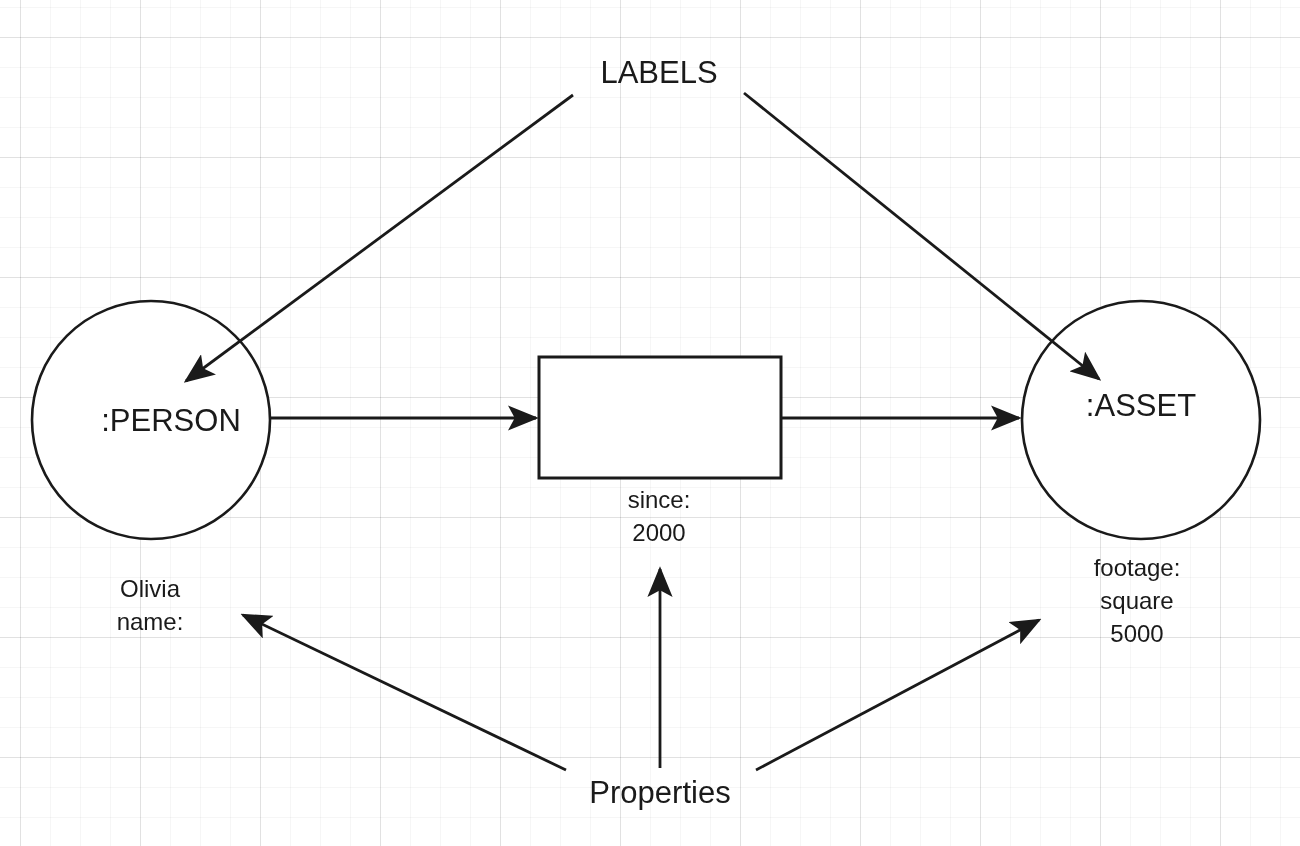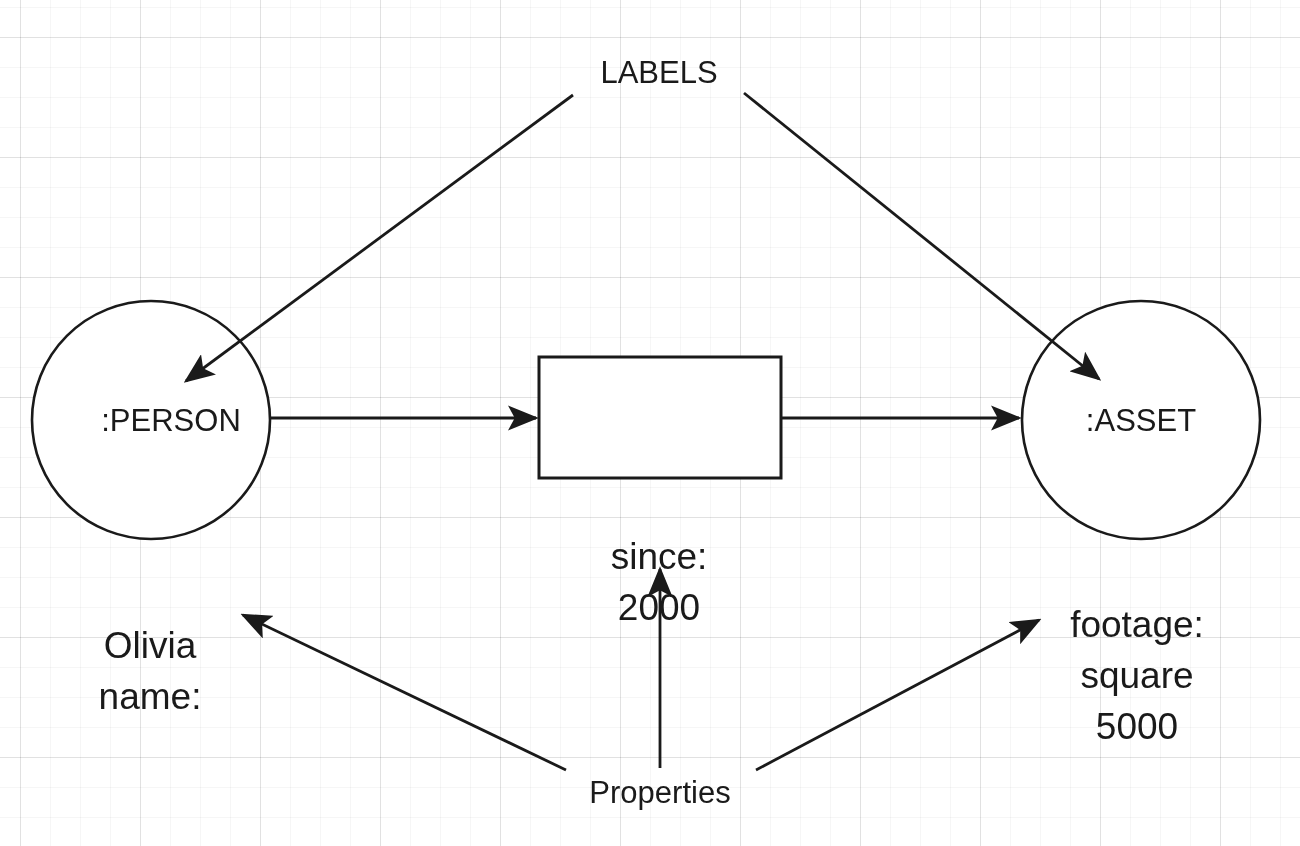--- a/index.html
+++ b/index.html
@@ -50,24 +50,23 @@
   .node-label {
     font-size: 31px;
   }
   .edge-label {
     font-size: 31px;
   }
   .annot-label {
     font-size: 31px;
   }
   .prop-label {
-    font-size: 37px;
+    font-size: 24px;
     line-height: 1.38;
     white-space: normal;
-    margin-top: 48px;
   }
 </style>
 </head>
 <body>
 
 <div id="canvas">
 
   <svg id="svg-layer" viewBox="0 0 1300 846" xmlns="http://www.w3.org/2000/svg">
     <defs>
       <marker id="arrowhead" markerWidth="11" markerHeight="9" refX="10" refY="4.5" orient="auto" markerUnits="strokeWidth">
@@ -91,21 +90,21 @@
 
     <line x1="566" y1="770" x2="243" y2="615" stroke="#1a1a1a" stroke-width="2.8" marker-end="url(#arrowhead)"></line>
 
     <line x1="660" y1="768" x2="660" y2="569" stroke="#1a1a1a" stroke-width="2.8" marker-end="url(#arrowhead)"></line>
 
     <line x1="756" y1="770" x2="1039" y2="620" stroke="#1a1a1a" stroke-width="2.8" marker-end="url(#arrowhead)"></line>
   </svg>
 
   <div class="shape-text node-label" style="left:0px; top:403px; width:302px;margin-left:20px;">:PERSON</div>
 
-  <div class="shape-text node-label" style="left:990px; top:403px; width:302px;">:ASSET</div>
+  <div class="shape-text node-label" style="left:990px; top:388px; width:302px;">:ASSET</div>
 
 
   <div class="shape-text annot-label" style="left:509px; top:55px; width:300px;">LABELS</div>
 
   <div class="shape-text annot-label" style="left:510px; top:775px; width:300px;">Properties</div>
 
   <div class="shape-text prop-label" style="left:50px; top:572px; width:200px;">
     <div>Olivia</div>
     <div>name:</div>
   </div>

